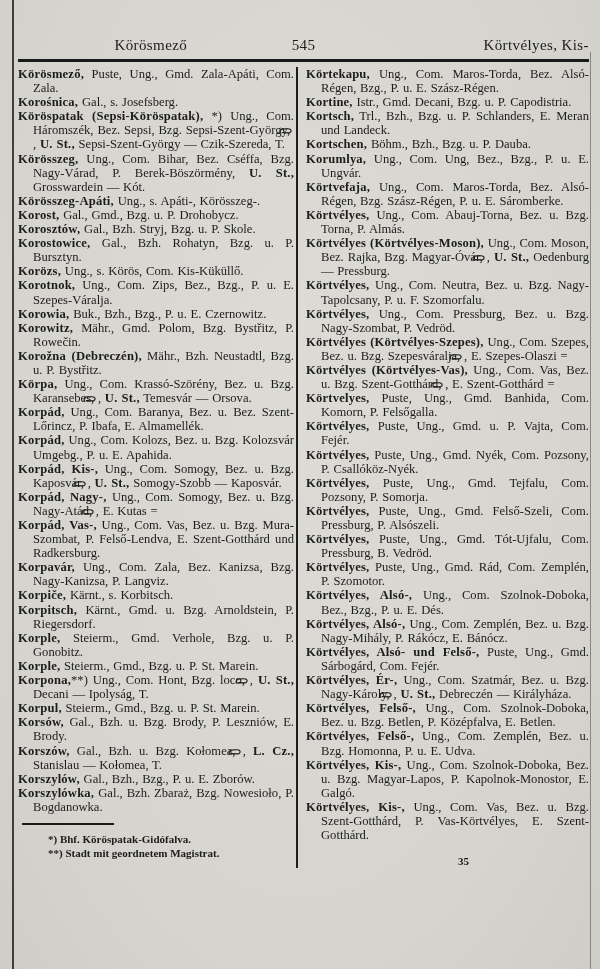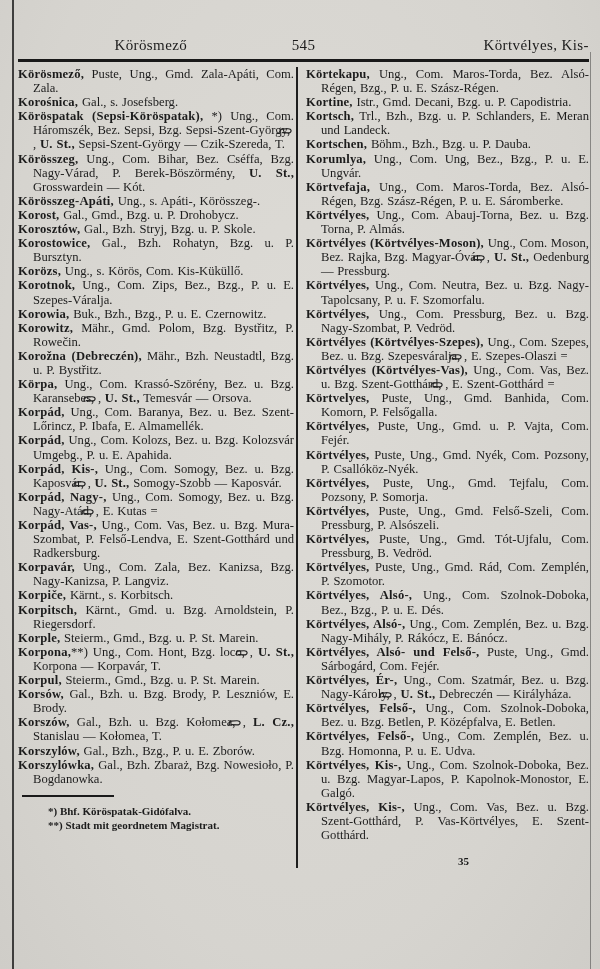--- a/index.html
+++ b/index.html
@@ -72,24 +72,25 @@
         <p class="entry"><span class="b">Korpád, Kis-,</span><span> </span><span class="i">Ung.,</span><span> Com. Somogy, Bez. u. Bzg. Kaposvár, </span><span class="horn"><svg viewBox="0 0 20 11" width="13" height="8" aria-hidden="true">
               <path d="M3 8.5 C1 8.5 1 5.4 3.2 5.1 C2 4.7 2.2 2.8 4.2 2.6 L13.5 2 C16.6 1.8 18.6 3.2 18.6 5.2 C18.6 7.4 16.3 8.6 13.8 8.4 L5.5 8" fill="none" stroke="#1d1d1d" stroke-width="1.8" stroke-linecap="round"></path>
             </svg></span><span>, </span><span class="b">U. St.,</span><span> Somogy-Szobb — Kaposvár.</span></p>
         <p class="entry"><span class="b">Korpád, Nagy-,</span><span> </span><span class="i">Ung.,</span><span> Com. Somogy, Bez. u. Bzg. Nagy-Atád, </span><span class="horn"><svg viewBox="0 0 20 11" width="13" height="8" aria-hidden="true">
               <path d="M3 8.5 C1 8.5 1 5.4 3.2 5.1 C2 4.7 2.2 2.8 4.2 2.6 L13.5 2 C16.6 1.8 18.6 3.2 18.6 5.2 C18.6 7.4 16.3 8.6 13.8 8.4 L5.5 8" fill="none" stroke="#1d1d1d" stroke-width="1.8" stroke-linecap="round"></path>
             </svg></span><span>, E. Kutas =</span></p>
         <p class="entry"><span class="b">Korpád, Vas-,</span><span> </span><span class="i">Ung.,</span><span> Com. Vas, Bez. u. Bzg. Mura-Szombat, P. Felső-Lendva, E. Szent-Gotthárd und Radkersburg.</span></p>
         <p class="entry"><span class="b">Korpavár,</span><span> </span><span class="i">Ung.,</span><span> Com. Zala, Bez. Kanizsa, Bzg. Nagy-Kanizsa, P. Langviz.</span></p>
         <p class="entry"><span class="b">Korpiče,</span><span> </span><span class="i">Kärnt.,</span><span> s. Korbitsch.</span></p>
         <p class="entry"><span class="b">Korpitsch,</span><span> </span><span class="i">Kärnt.,</span><span> Gmd. u. Bzg. Arnoldstein, P. Riegersdorf.</span></p>
+        <p class="entry"><span class="b">Korple,</span><span> </span><span class="i">Steierm.,</span><span> Gmd. Verhole, Bzg. u. P. Gonobitz.</span></p>
         <p class="entry"><span class="b">Korple,</span><span> </span><span class="i">Steierm.,</span><span> Gmd., Bzg. u. P. St. Marein.</span></p>
         <p class="entry"><span class="b">Korpona,</span><span>**) </span><span class="i">Ung.,</span><span> Com. Hont, Bzg. loco, </span><span class="horn"><svg viewBox="0 0 20 11" width="13" height="8" aria-hidden="true">
               <path d="M3 8.5 C1 8.5 1 5.4 3.2 5.1 C2 4.7 2.2 2.8 4.2 2.6 L13.5 2 C16.6 1.8 18.6 3.2 18.6 5.2 C18.6 7.4 16.3 8.6 13.8 8.4 L5.5 8" fill="none" stroke="#1d1d1d" stroke-width="1.8" stroke-linecap="round"></path>
-            </svg></span><span>, </span><span class="b">U. St.,</span><span> Korpona — Korpavár, T.</span></p>
+            </svg></span><span>, </span><span class="b">U. St.,</span><span> Decani — Ipolyság, T.</span></p>
         <p class="entry"><span class="b">Korpul,</span><span> </span><span class="i">Steierm.,</span><span> Gmd., Bzg. u. P. St. Marein.</span></p>
         <p class="entry"><span class="b">Korsów,</span><span> </span><span class="i">Gal.,</span><span> Bzh. u. Bzg. Brody, P. Leszniów, E. Brody.</span></p>
         <p class="entry"><span class="b">Korszów,</span><span> </span><span class="i">Gal.,</span><span> Bzh. u. Bzg. Kołomea, </span><span class="horn"><svg viewBox="0 0 20 11" width="13" height="8" aria-hidden="true">
               <path d="M3 8.5 C1 8.5 1 5.4 3.2 5.1 C2 4.7 2.2 2.8 4.2 2.6 L13.5 2 C16.6 1.8 18.6 3.2 18.6 5.2 C18.6 7.4 16.3 8.6 13.8 8.4 L5.5 8" fill="none" stroke="#1d1d1d" stroke-width="1.8" stroke-linecap="round"></path>
             </svg></span><span>, </span><span class="b">L. Cz.,</span><span> Stanislau — Kołomea, T.</span></p>
         <p class="entry"><span class="b">Korszylów,</span><span> </span><span class="i">Gal.,</span><span> Bzh., Bzg., P. u. E. Zborów.</span></p>
         <p class="entry"><span class="b">Korszylówka,</span><span> </span><span class="i">Gal.,</span><span> Bzh. Zbaraż, Bzg. Nowesioło, P. Bogdanowka.</span></p>
         <div class="footnote-rule"></div>
         <p class="footnote">*) Bhf. Köröspatak-Gidófalva.</p>
         <p class="footnote">**) Stadt mit geordnetem Magistrat.</p>

